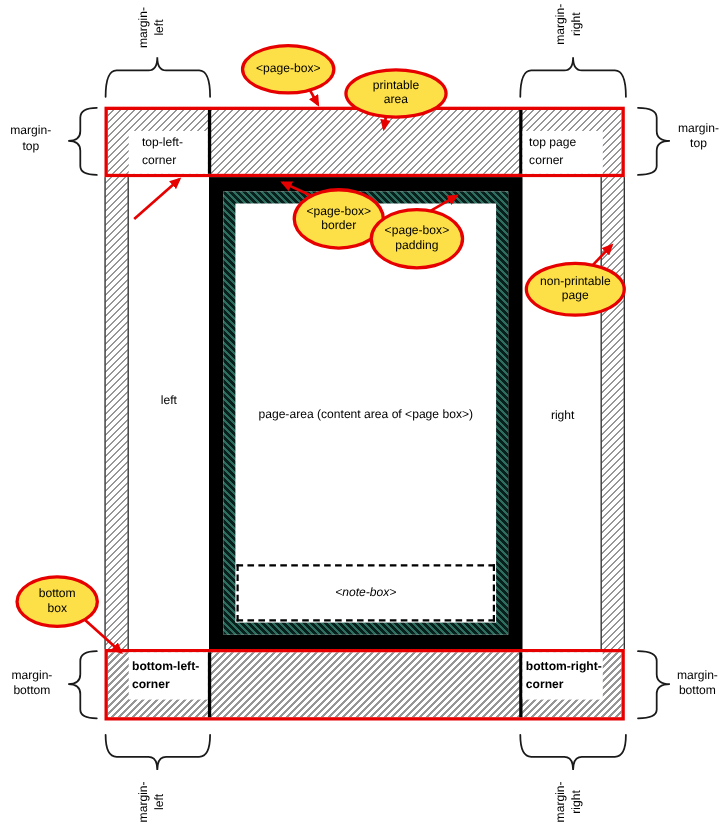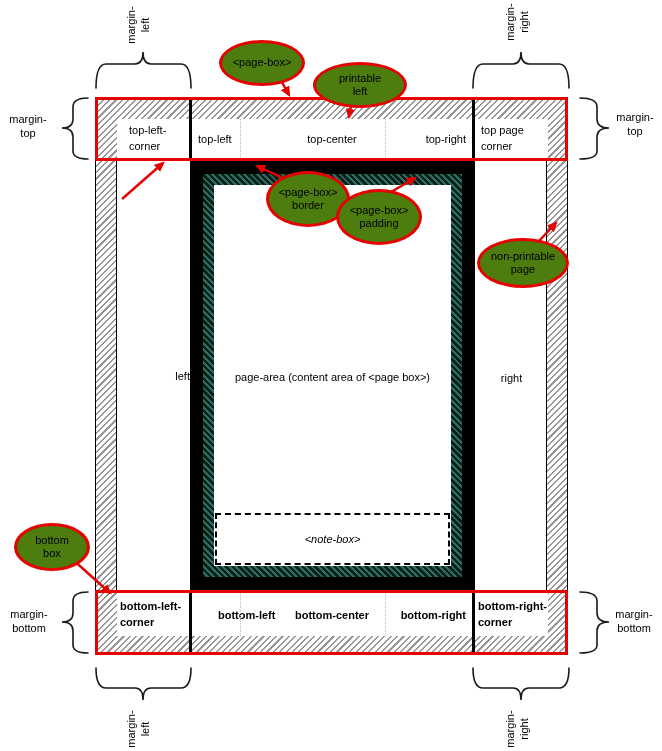--- a/index.html
+++ b/index.html
@@ -17,75 +17,61 @@
   .mid-strip{position:absolute;background:#fff;}
   .mid-lbl{position:absolute;top:50%;transform:translateY(-50%);}
   .sep{position:absolute;top:0;height:100%;border-left:1px dotted #b8b8b8;}
   .hatchcol{position:absolute;top:161px;height:429px;width:22px;box-sizing:border-box;
             border-left:1px solid #000;border-right:1px solid #000;}
   .pagebox{position:absolute;left:190px;top:161px;width:285px;height:429px;border:13px solid #000;box-sizing:border-box;}
   .pagepad{position:absolute;left:0;top:0;right:0;bottom:0;}
   .pagecontent{position:absolute;left:11px;top:11px;right:11px;bottom:11px;background:#fff;}
   .notebox{position:absolute;left:1px;right:1px;bottom:1px;height:48px;border:2px dashed #000;
            display:flex;align-items:center;justify-content:center;font-style:italic;}
-  .oval{position:absolute;background:#4d7c0f;border:3px solid #e60000;border-radius:50%;
+  .oval{position:absolute;background:#fde047;border:3px solid #e60000;border-radius:50%;
         display:flex;align-items:center;justify-content:center;text-align:center;line-height:1.2;z-index:6;}
   .lbl{position:absolute;text-align:center;line-height:1.3;}
   .vert{width:60px;height:36px;transform:rotate(-90deg);}
   svg.overlay{position:absolute;left:0;top:0;z-index:5;pointer-events:none;}
 </style>
 </head>
 <body>
 
 <div class="canvas">
 
   <div class="hatchcol hatch-gray" style="left:95px;"></div>
   <div class="hatchcol hatch-gray" style="left:546px;"></div>
 
-  <div class="lbl" style="left:117px;top:369px;width:73px;text-align:right;">left</div>
+  <div class="lbl" style="left:117px;top:357px;width:73px;">left</div>
   <div class="lbl" style="left:475px;top:371px;width:73px;">right</div>
 
   <div class="pagebox">
     <div class="pagepad hatch-teal">
       <div class="pagecontent">
         <div class="lbl" style="left:0;right:0;top:185px;">page-area (content area of &lt;page box&gt;)</div>
         <div class="notebox">
           <span>&lt;note-box&gt;</span>
         </div>
       </div>
     </div>
   </div>
 
   <div class="strip strip-top hatch-gray">
     <div class="cell corner-cell pre" style="left:19px;top:19px;width:72px;height:39px;padding-left:12px;">top-left-
 corner</div>
     <div class="colline" style="left:91px;height:58px;"></div>
-    <div class="mid-strip" style="left:94px;top:19px;width:280px;height:39px;">
-      <span class="mid-lbl" style="left:6px;">top-left</span>
-      <span class="mid-lbl" style="left:0;right:0;text-align:center;">top-center</span>
-      <span class="mid-lbl" style="right:6px;">top-right</span>
-      <div class="sep" style="left:48px;"></div>
-      <div class="sep" style="left:193px;"></div>
-    </div>
     <div class="colline" style="left:374px;height:58px;"></div>
     <div class="cell corner-cell pre" style="left:377px;top:19px;width:73px;height:39px;padding-left:6px;">top page
 corner</div>
   </div>
 
   <div class="strip strip-bottom hatch-gray">
     <div class="cell corner-cell pre" style="left:19px;top:0;width:72px;height:43px;padding-left:3px;">bottom-left-
 corner</div>
     <div class="colline" style="left:91px;height:59px;"></div>
-    <div class="mid-strip" style="left:94px;top:0;width:280px;height:43px;">
-      <span class="mid-lbl" style="left:26px;">bottom-left</span>
-      <span class="mid-lbl" style="left:0;right:0;text-align:center;">bottom-center</span>
-      <span class="mid-lbl" style="right:6px;">bottom-right</span>
-      <div class="sep" style="left:48px;"></div>
-      <div class="sep" style="left:193px;"></div>
-    </div>
     <div class="colline" style="left:374px;height:59px;"></div>
     <div class="cell corner-cell pre" style="left:377px;top:0;width:73px;height:43px;padding-left:3px;">bottom-right-
 corner</div>
   </div>
 
   <svg class="overlay" width="662" height="751" viewBox="0 0 662 751">
     <defs>
       <marker id="ah" markerUnits="strokeWidth" markerWidth="4.6" markerHeight="4" refX="3.4" refY="2" orient="auto">
         <path d="M0,0 L4.4,2 L0,4 Z" fill="#e60000"></path>
       </marker>
@@ -106,21 +92,21 @@
       <line x1="122" y1="199" x2="163" y2="163" marker-end="url(#ah)"></line>
       <line x1="283" y1="178" x2="257" y2="166" marker-end="url(#ah)"></line>
       <line x1="391" y1="192" x2="415" y2="178" marker-end="url(#ah)"></line>
       <line x1="538" y1="242" x2="556" y2="223" marker-end="url(#ah)"></line>
       <line x1="71" y1="558" x2="110" y2="593" marker-end="url(#ah)"></line>
     </g>
   </svg>
 
   <div class="oval pre" style="left:219px;top:40px;width:80px;height:40px;">&lt;page-box&gt;</div>
   <div class="oval pre" style="left:313px;top:62px;width:88px;height:40px;">printable
-left</div>
+area</div>
   <div class="oval pre" style="left:266px;top:171px;width:78px;height:50px;">&lt;page-box&gt;
 border</div>
   <div class="oval pre" style="left:336px;top:189px;width:80px;height:50px;">&lt;page-box&gt;
 padding</div>
   <div class="oval pre" style="left:477px;top:238px;width:86px;height:44px;">non-printable
 page</div>
   <div class="oval pre" style="left:14px;top:523px;width:70px;height:42px;">bottom
 box</div>
 
   <div class="lbl vert pre" style="left:112px;top:7px;">margin-

